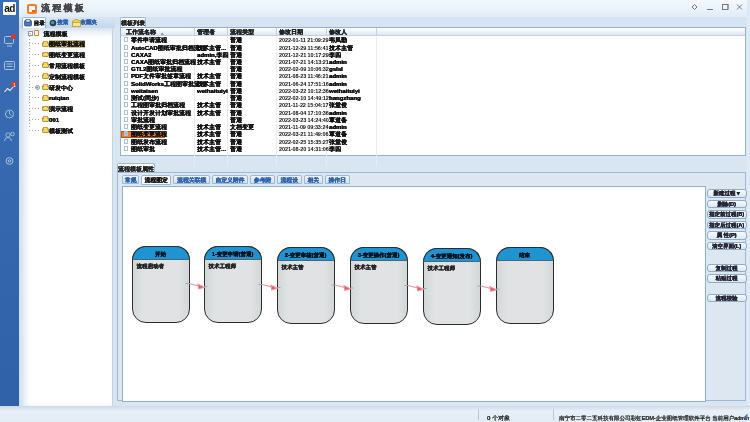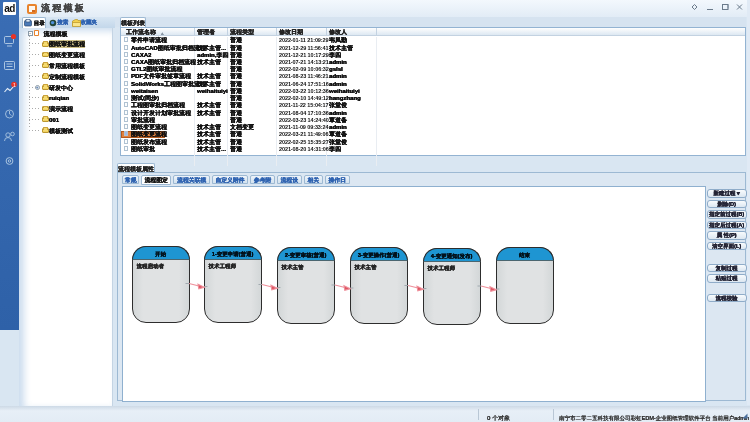--- a/index.html
+++ b/index.html
@@ -1,20 +1,20 @@
 <!DOCTYPE html>
 <html><head><meta charset="utf-8"><style>
 *{margin:0;padding:0;box-sizing:border-box}
 body{width:750px;height:422px;overflow:hidden;font-family:"Liberation Sans",sans-serif}
 #app{position:absolute;left:0;top:0;width:750px;height:422px;background:#d9e6f2}
 .abs{position:absolute}
 .cjk{letter-spacing:.25em}
 .trow,.row .c1,.row .c2,.row .c3,.row .c5,.hl,.ltab,.ptab,#listtab,#ptab,.btn,.nhead,.nbody,#sbar .st,#ttl{text-shadow:0.35px 0 currentColor,0 0.35px currentColor}
 
-#side{left:0;top:0;width:19px;height:330px;background:linear-gradient(180deg,#3a6db4,#2e61a8)}
+#side{left:0;top:0;width:19px;height:422px;background:linear-gradient(180deg,#3a6db4,#2e61a8)}
 #logo{left:3px;top:2px;width:13px;height:13px;background:#fff;border-radius:1px;color:#111;font-size:10px;font-weight:bold;text-align:center;line-height:13px;letter-spacing:-.5px}
 
 #tbar{left:19px;top:0;width:731px;height:17px;background:linear-gradient(180deg,#f3f8fd,#e2ecf6)}
 #ticon{left:27px;top:4px;width:10px;height:10px;background:#e8832c;border-radius:2px}
 #ticon:before{content:"";position:absolute;left:2px;top:2px;width:6px;height:6px;background:#fdf6ee}
 #ticon:after{content:"";position:absolute;right:2px;bottom:2px;width:3px;height:2px;background:#d2691e}
 #ttl{left:41px;top:1px;font-size:9px;font-weight:bold;color:#444;line-height:15px}
 
 #ltabs{left:19px;top:17px;width:96px;height:11px;background:linear-gradient(180deg,#d8e6f3,#c3d7ea)}
 .ltab{top:17px;height:10.5px;font-size:5.5px;font-weight:bold;line-height:10px;color:#2e62b0}

